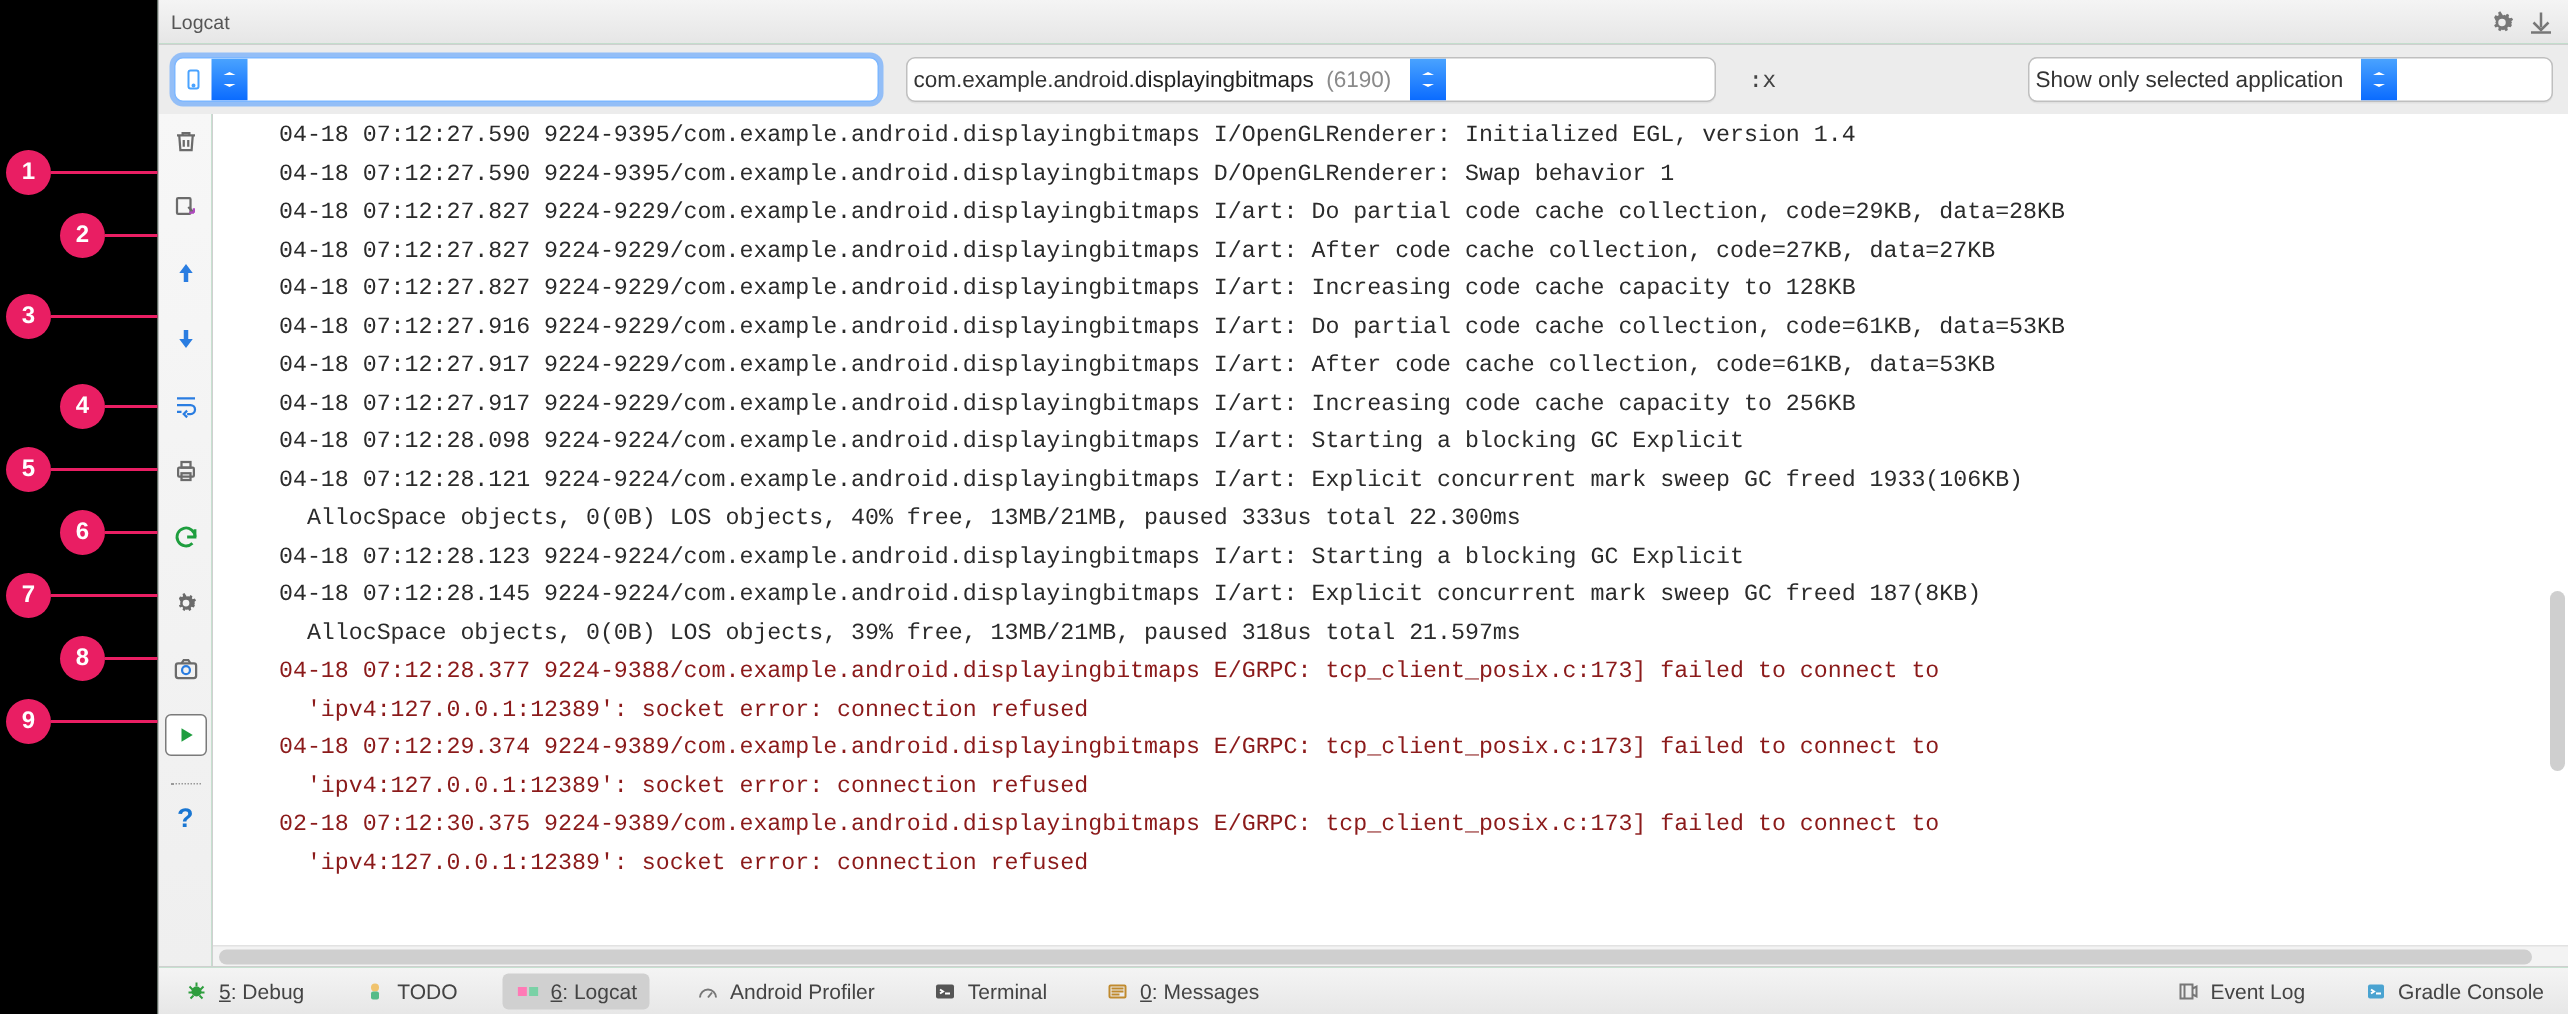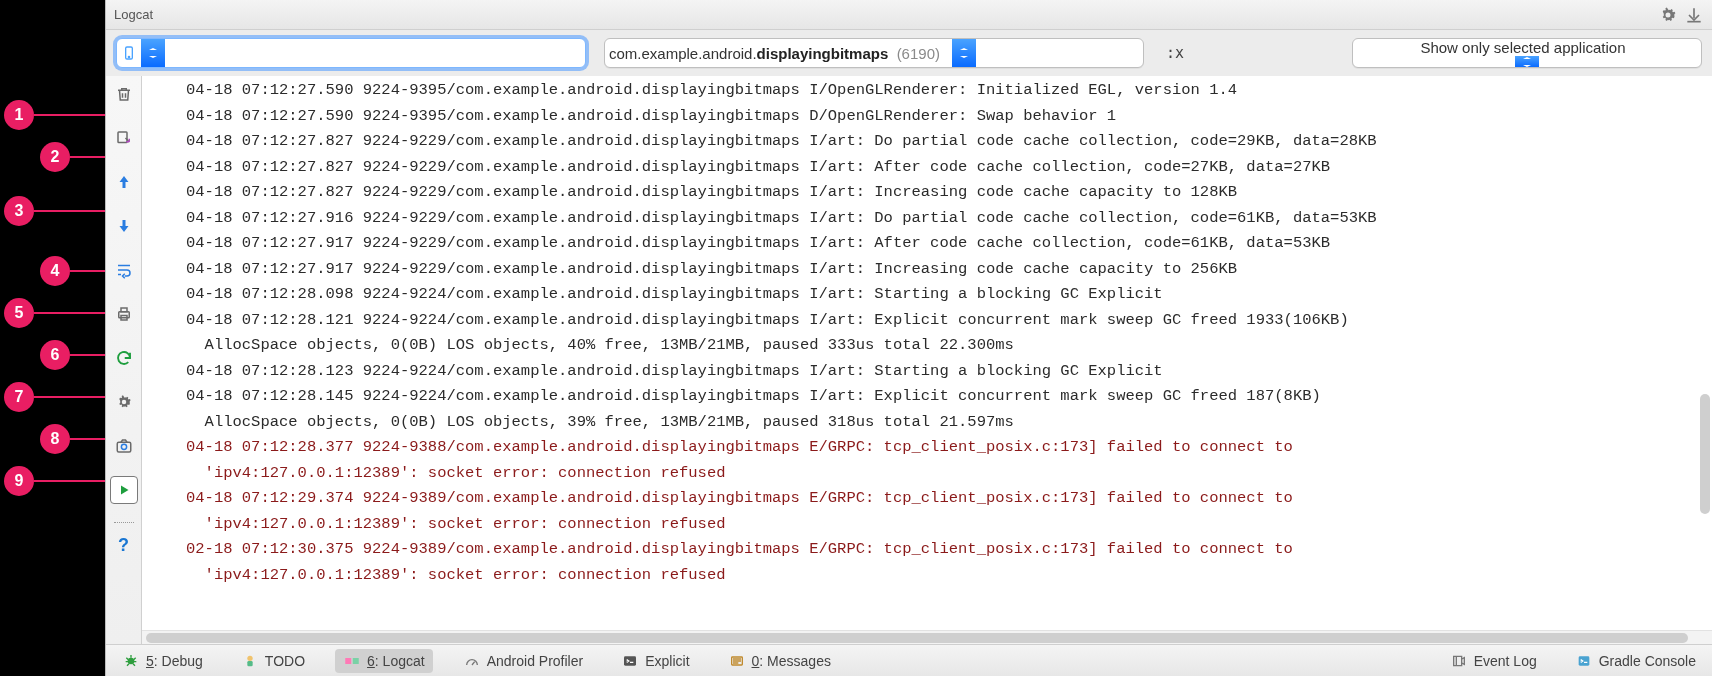--- a/index.html
+++ b/index.html
@@ -68,21 +68,21 @@
     border: 1px solid #bfbfbf;
     border-radius: 6px;
     height: 30px;
     box-shadow: 0 1px 0 rgba(0,0,0,.05);
     overflow: hidden;
   }
   .combo.glow { box-shadow: 0 0 0 3px rgba(88,160,255,.6); border-color:#7db7ff; }
   .combo .ci { width: 24px; display:flex; align-items:center; justify-content:center; color:#5b8; }
   .combo .txt { padding: 0 12px 0 4px; white-space: nowrap; font-size: 15px; color:#333; }
   .combo .txt .muted { color:#8a8a8a; }
-  .combo .txt b { font-weight: 700; color:#222; }
+  .combo .txt b { font-weight: 400; color:#222; }
   .combo .arrow {
     width: 24px; height: 100%;
     background: linear-gradient(#4aa3ff, #0a6bff);
     display:flex; align-items:center; justify-content:center;
     color:#fff;
   }
   .combo .arrow svg { width:10px; height:10px; }
   .regex { color:#444; font-family:monospace; font-size:15px; padding:0 4px; }
 
   
@@ -249,21 +249,21 @@
             <path d="M1 2h8L5 0z"></path>
             <path d="M1 8h8L5 10z"></path>
           </svg>
       </span>
     </div>
 
     <span class="regex">:x</span>
 
     <div style="flex:1"></div>
 
-    <div class="combo" style="min-width:350px;flex-direction:column;">
+    <div class="combo" style="min-width:350px;">
       <span class="txt">Show only selected application</span>
       <span class="arrow">
         <svg viewBox="0 0 10 10" fill="currentColor">
             <path d="M1 2h8L5 0z"></path>
             <path d="M1 8h8L5 10z"></path>
           </svg>
       </span>
     </div>
   </div>
 
@@ -390,21 +390,21 @@
       </span>
       <span>Android Profiler</span>
     </div>
     <div class="tab">
       <span class="ti">
         <svg viewBox="0 0 24 24" width="16" height="16" fill="#555">
             <rect x="3" y="5" width="18" height="14" rx="2" fill="#555"></rect>
             <path d="M7 10l3 2-3 2M12 14h5" stroke="#fff" stroke-width="2" fill="none"></path>
           </svg>
       </span>
-      <span>Explicit</span>
+      <span>Terminal</span>
     </div>
     <div class="tab">
       <span class="ti">
         <svg viewBox="0 0 24 24" width="16" height="16" fill="none" stroke="#c08a2e" stroke-width="2">
             <rect x="4" y="6" width="16" height="12" rx="1"></rect>
             <path d="M6 9h12M6 12h12M6 15h8"></path>
           </svg>
       </span>
       <span><span class="u">0</span>: Messages</span>
     </div>

